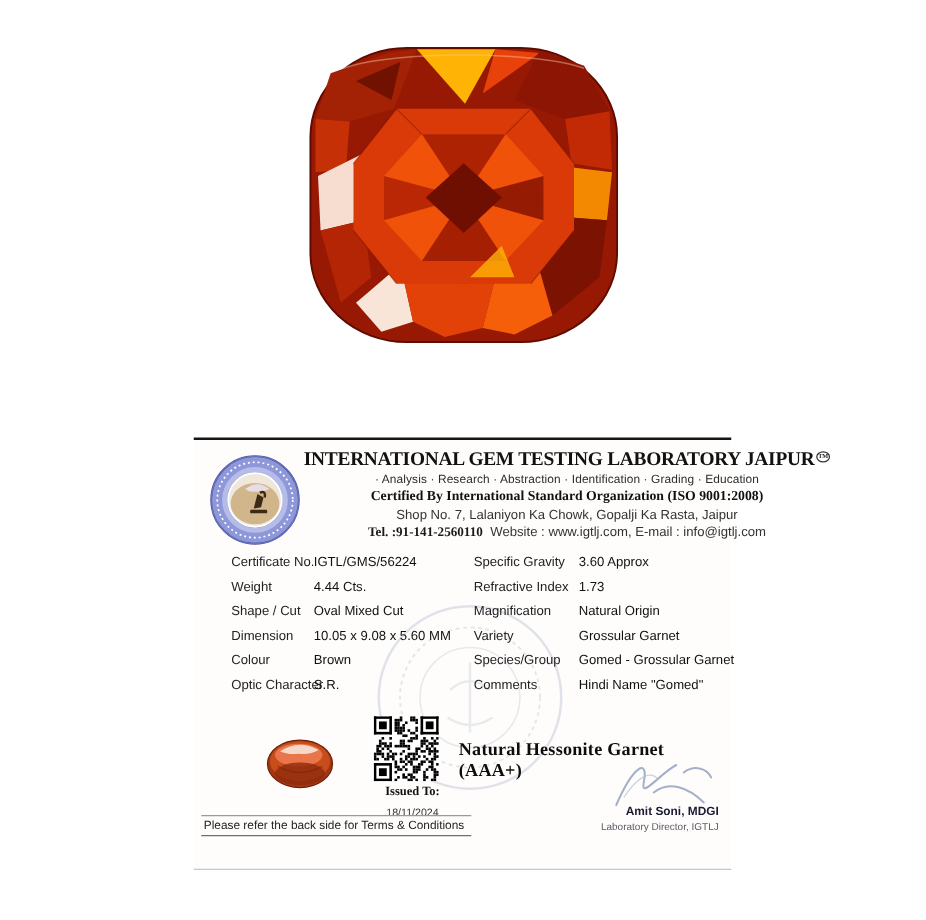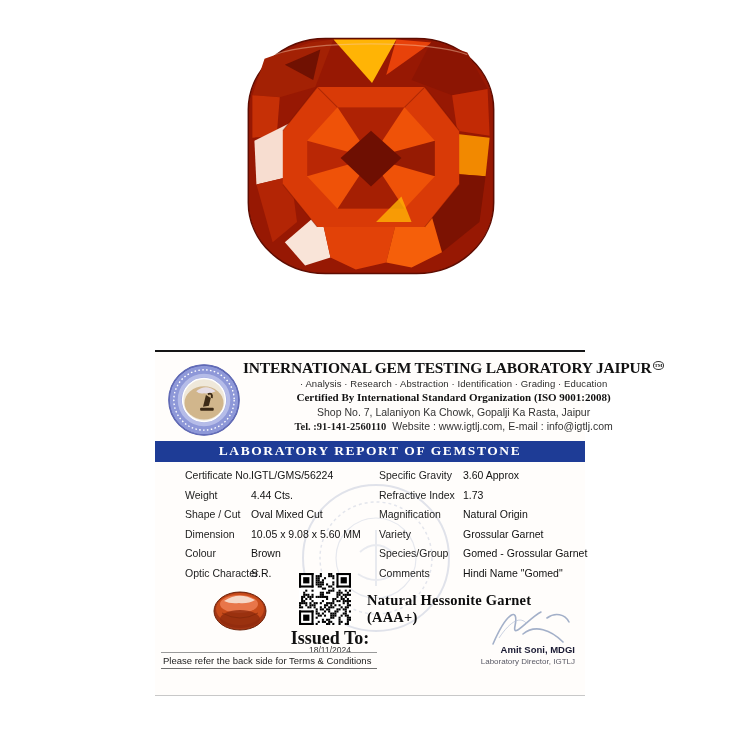--- a/index.html
+++ b/index.html
@@ -60,21 +60,21 @@
   .fields .val { color:#111; }
 
   
   .watermark { position:absolute; left:145px; top:130px; width:152px; height:152px; opacity:0.5; z-index:1; }
 
   
   .gem-photo-small { position:absolute; left:57px; top:237px; width:56px; height:44px; z-index:2; }
   .qr-code { position:absolute; left:144px; top:221px; width:52px; height:52px; z-index:2; }
   .issued-to {
     position:absolute; left:120px; top:276px; width:110px; text-align:center; z-index:2;
-    font-family:"Liberation Serif", serif; font-weight:bold; font-size:18px; color:#111;
+    font-family:"Liberation Serif", serif; font-weight:bold; font-size:10px; color:#111;
   }
   .issued-date {
     position:absolute; left:120px; top:293px; width:110px; text-align:center; z-index:2;
     font-size:8.5px; color:#333;
   }
   .gem-name {
     position:absolute; left:212px; top:240px; width:216px; z-index:3;
     font-family:"Liberation Serif", serif; font-weight:bold; font-size:14.5px;
     letter-spacing:0.2px; color:#0d0d0d;
   }
@@ -145,21 +145,20 @@
         <div class="lab-title"><span>INTERNATIONAL GEM TESTING LABORATORY JAIPUR</span><span class="tm-badge">TM</span></div>
         <div class="lab-tagline">· Analysis · Research · Abstraction · Identification · Grading · Education</div>
         <div class="lab-certified">Certified By International Standard Organization (ISO 9001:2008)</div>
         <div class="lab-address">Shop No. 7, Lalaniyon Ka Chowk, Gopalji Ka Rasta, Jaipur</div>
         <div class="lab-contact">
           <span class="tel">Tel. :91-141-2560110</span><span>Website : www.igtlj.com, E-mail : info@igtlj.com</span>
         </div>
       </div>
     </div>
 
-    <div class="report-bar" style="background: rgb(30, 60, 150);">LABORATORY REPORT OF GEMSTONE</div>
 
     <svg class="watermark" viewBox="0 0 152 152" aria-hidden="true">
       <circle cx="76" cy="76" r="73" fill="none" stroke="#c2c9da" stroke-width="2"></circle>
       <circle cx="76" cy="76" r="56" fill="none" stroke="#c9cfde" stroke-width="1.5" stroke-dasharray="3,3"></circle>
       <circle cx="76" cy="76" r="40" fill="none" stroke="#ced4e2" stroke-width="1.2"></circle>
       <path d="M60,70 q16,-14 32,0 M58,92 q18,12 36,0 M76,48 l0,56" stroke="#d3d8e5" stroke-width="2" fill="none"></path>
     </svg>
 
     <div class="fields">
       <div class="cell lbl">Certificate  No.</div>

